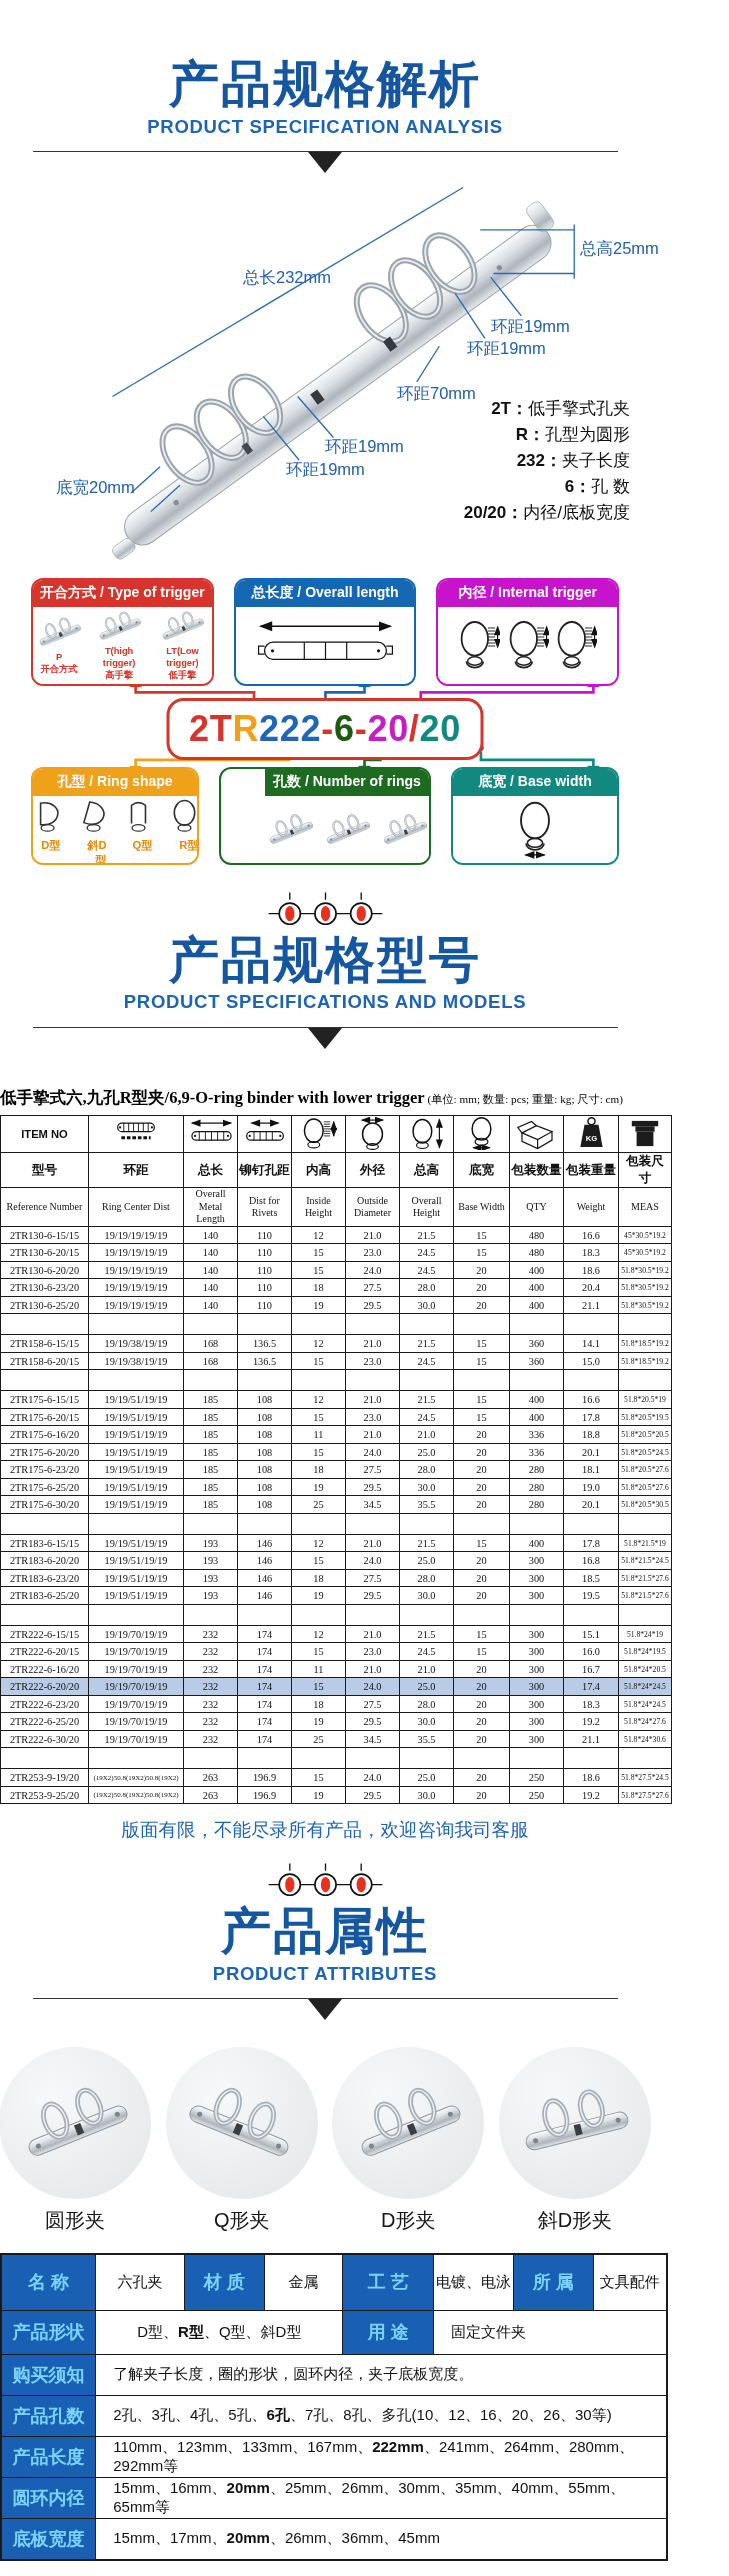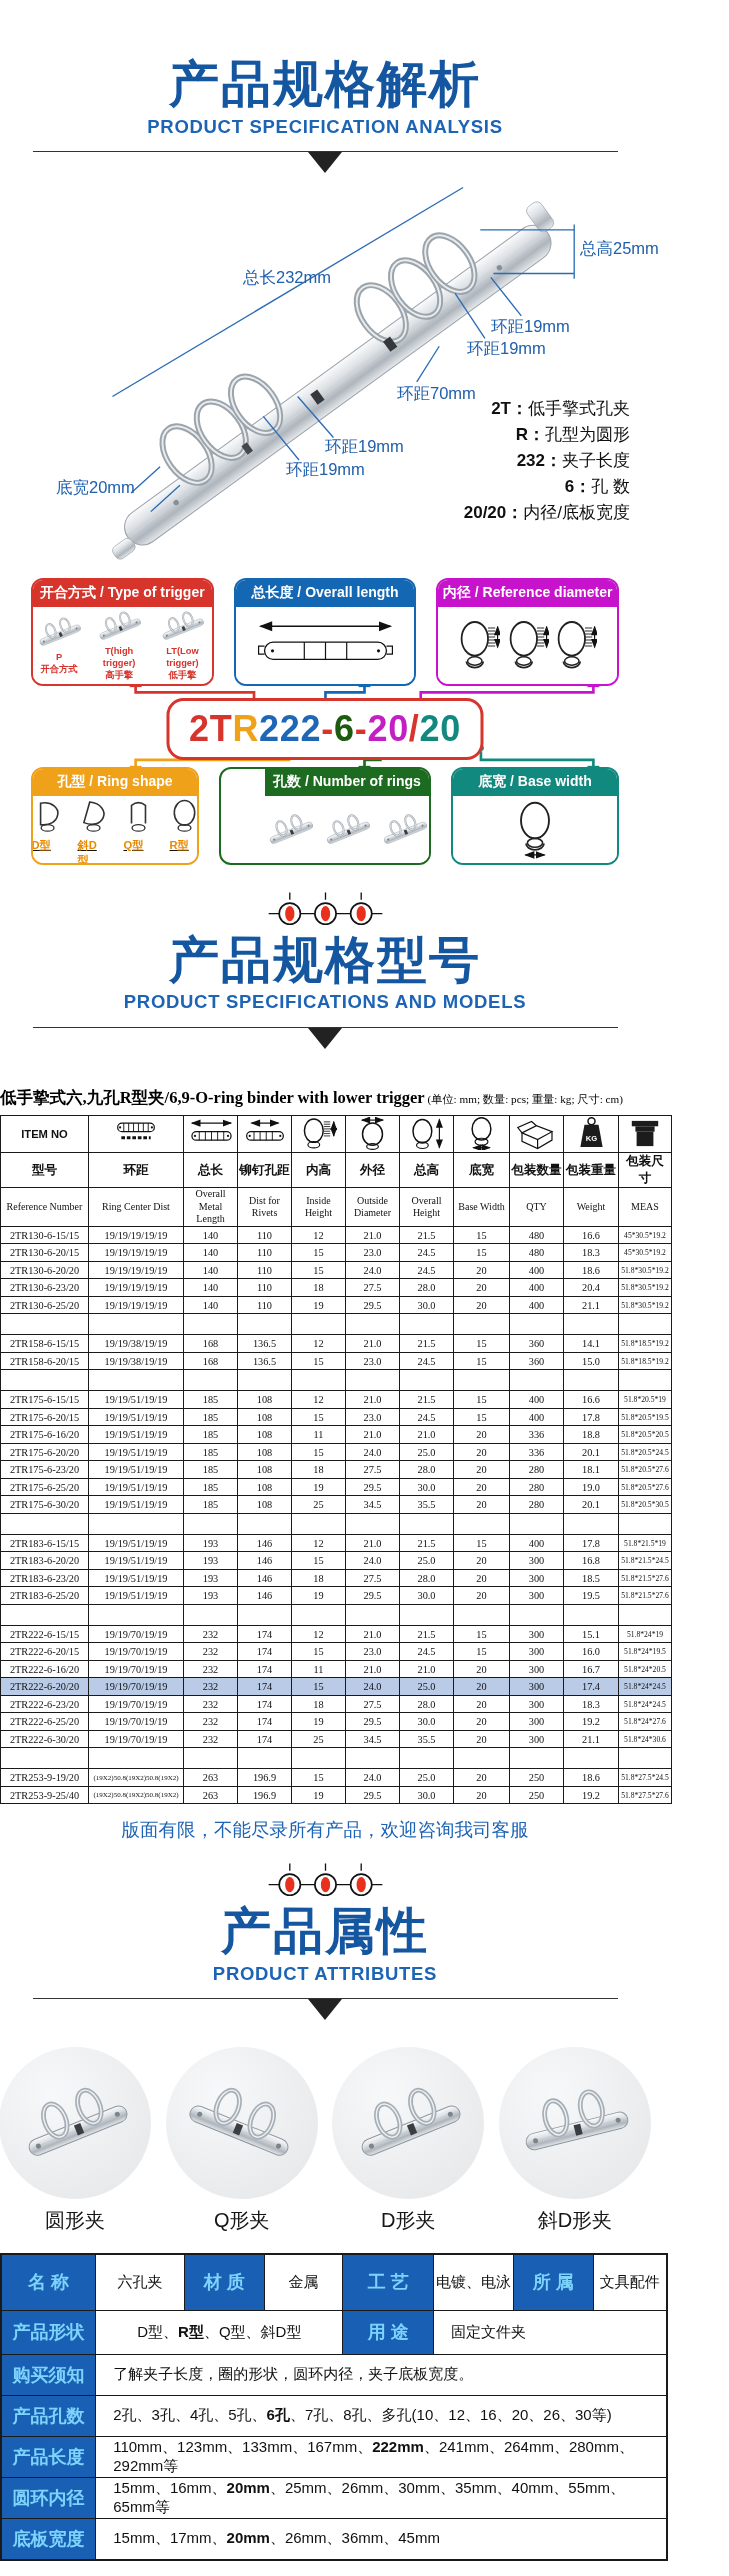--- a/index.html
+++ b/index.html
@@ -37,21 +37,21 @@
   .spec-box .bx-head{color:#fff;font-size:14px;font-weight:700;text-align:center;padding:4.6px 0 5.3px;}
   .spec-box .bx-body{flex:1;display:flex;align-items:center;justify-content:center;gap:6.6px;background:#fff;}
   .bx-red{border-color:#d7342c;}   .bx-red .bx-head{background:#d7342c;}
   .bx-blue{border-color:#1467b2;}  .bx-blue .bx-head{background:#1467b2;}
   .bx-mag{border-color:#c813cd;}   .bx-mag .bx-head{background:#c813cd;}
   .bx-org{border-color:#f0a11a;}   .bx-org .bx-head{background:#f0a11a;}
   .bx-grn{border-color:#1d6b21;padding-left:44px;}   .bx-grn .bx-head{background:#1d6b21;}
   .bx-teal{border-color:#12897e;}  .bx-teal .bx-head{background:#12897e;}
   .trig-item{text-align:center;font-size:9.3px;color:#d7342c;font-weight:600;line-height:12px;}
   .ring-lbls{display:flex;gap:17px;justify-content:center;}
-  .ring-item{text-align:left;text-decoration:underline;}
+  .ring-item{text-align:right;}
   .ring-item .rl{color:#e88a00;font-size:11.2px;font-weight:700;margin-top:1.3px;}
 
   .model-box{position:absolute;left:50%;top:124px;transform:translateX(-50%);width:311px;height:56px;
              border:3.3px solid #d7342c;border-radius:17px;background:#fff;display:flex;align-items:center;justify-content:center;
              font-size:36px;font-weight:800;letter-spacing:0.7px;}
   .m-red{color:#d7342c;} .m-org{color:#f0a11a;} .m-blu{color:#1d67b6;} .m-grn{color:#1d5c10;}
   .m-mag{color:#c31fc3;} .m-teal{color:#12897e;}
 
   
   .tbl-caption{width:669px;margin:28px auto 0;font-family:"Liberation Serif",serif;font-size:16.5px;font-weight:600;color:#000;}
@@ -251,21 +251,21 @@
             <line x1="22" y1="14" x2="218" y2="14" stroke="#111" stroke-width="2.5" marker-start="url(#mk-s)" marker-end="url(#mk-e)"></line>
             <rect x="28" y="38" width="184" height="26" rx="13" fill="none" stroke="#111" stroke-width="2"></rect>
             <path d="M88 38 V64 M120 38 V64 M152 38 V64" stroke="#111" stroke-width="1.8"></path>
             <path d="M28 44 h-9 v12 h9 M212 44 h9 v12 h-9" fill="none" stroke="#111" stroke-width="1.8"></path>
             <circle cx="40" cy="51" r="2.4" fill="#111"></circle>
               <circle cx="200" cy="51" r="2.4" fill="#111"></circle>
           </svg>
         </div>
       </div>
       <div class="spec-box bx-mag">
-        <div class="bx-head">内径 / Reference diameter</div>
+        <div class="bx-head">内径 / Internal trigger</div>
         <div class="bx-body">
           <svg width="42" height="58" viewBox="0 0 70 96">
               <use href="#ring-line"></use>
             </svg>
           <svg width="42" height="58" viewBox="0 0 70 96">
               <use href="#ring-line"></use>
             </svg>
           <svg width="42" height="58" viewBox="0 0 70 96">
               <use href="#ring-line"></use>
             </svg>
@@ -880,21 +880,21 @@
           <td>196.9</td>
       <td>15</td>
           <td>24.0</td>
       <td>25.0</td>
           <td>20</td>
       <td>250</td>
           <td>18.6</td>
       <td>51.8*27.5*24.5</td>
     </tr>
         <tr>
-      <td>2TR253-9-25/40</td>
+      <td>2TR253-9-25/20</td>
           <td class="tiny">(19X2)50.8(19X2)50.8(19X2)</td>
       <td>263</td>
           <td>196.9</td>
       <td>19</td>
           <td>29.5</td>
       <td>30.0</td>
           <td>20</td>
       <td>250</td>
           <td>19.2</td>
       <td>51.8*27.5*27.6</td>

